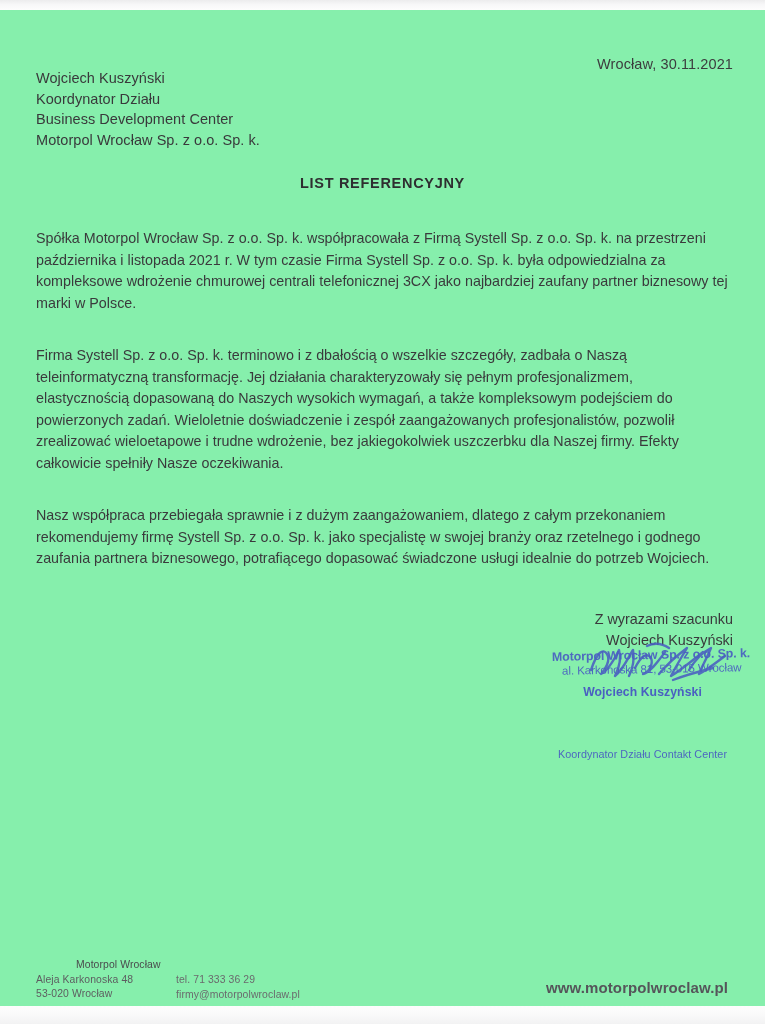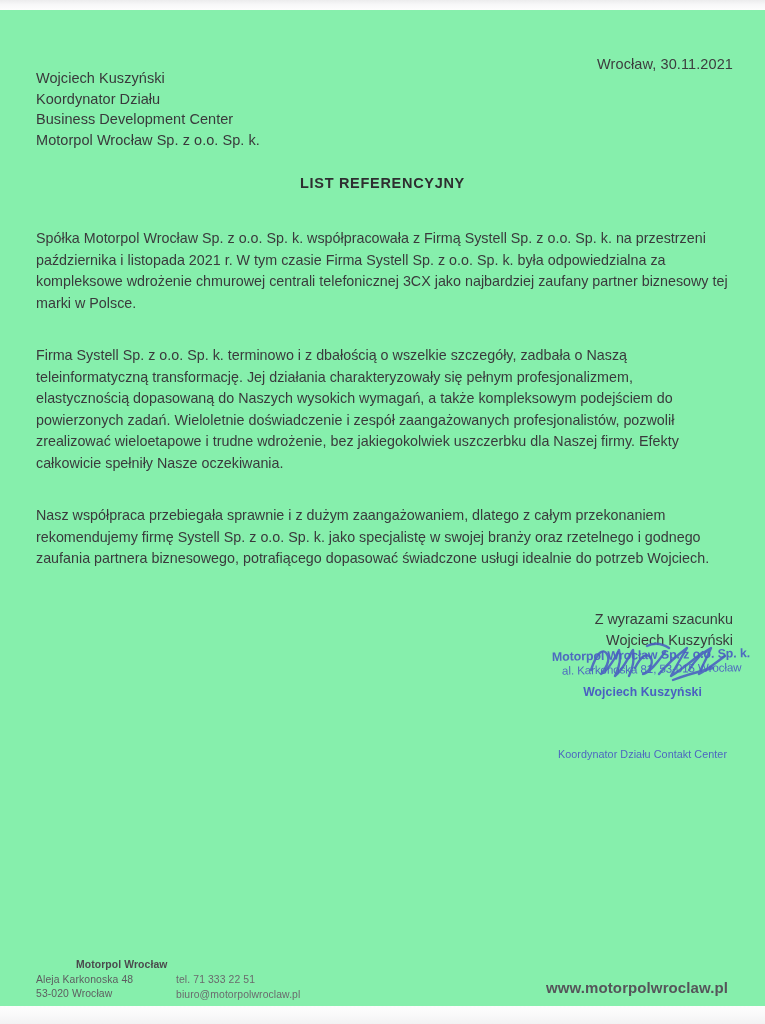--- a/index.html
+++ b/index.html
@@ -159,21 +159,21 @@
   }
   .footer-col-a {
     position: absolute;
     left: 0; top: 0;
     font-size: 10.4px;
     line-height: 14.5px;
     color: #5d5d60;
     letter-spacing: 0.1px;
   }
   .footer-col-a .f-strong {
-    font-weight: bold;
+    font-weight: normal;
     color: #4a4a4d;
     padding-left: 40px;
   }
   .footer-col-b {
     position: absolute;
     left: 140px; top: 15px;
     font-size: 10.4px;
     line-height: 14.5px;
     color: #6a6a6d;
     letter-spacing: 0.1px;
@@ -236,21 +236,21 @@
     </g>
   </svg>
 
   <div class="footer">
     <div class="footer-col-a">
       <div class="f-strong">Motorpol Wrocław</div>
       <div>Aleja Karkonoska 48</div>
       <div>53-020 Wrocław</div>
     </div>
     <div class="footer-col-b">
-      <div>tel. 71 333 22 51</div>
-      <div>biuro@motorpolwroclaw.pl</div>
+      <div>tel. 71 333 36 29</div>
+      <div>firmy@motorpolwroclaw.pl</div>
     </div>
     <div class="footer-site">www.motorpolwroclaw.pl</div>
   </div>
 
   <div class="scan-edge-bottom"></div>
 
 </div>
 
 </body></html>

